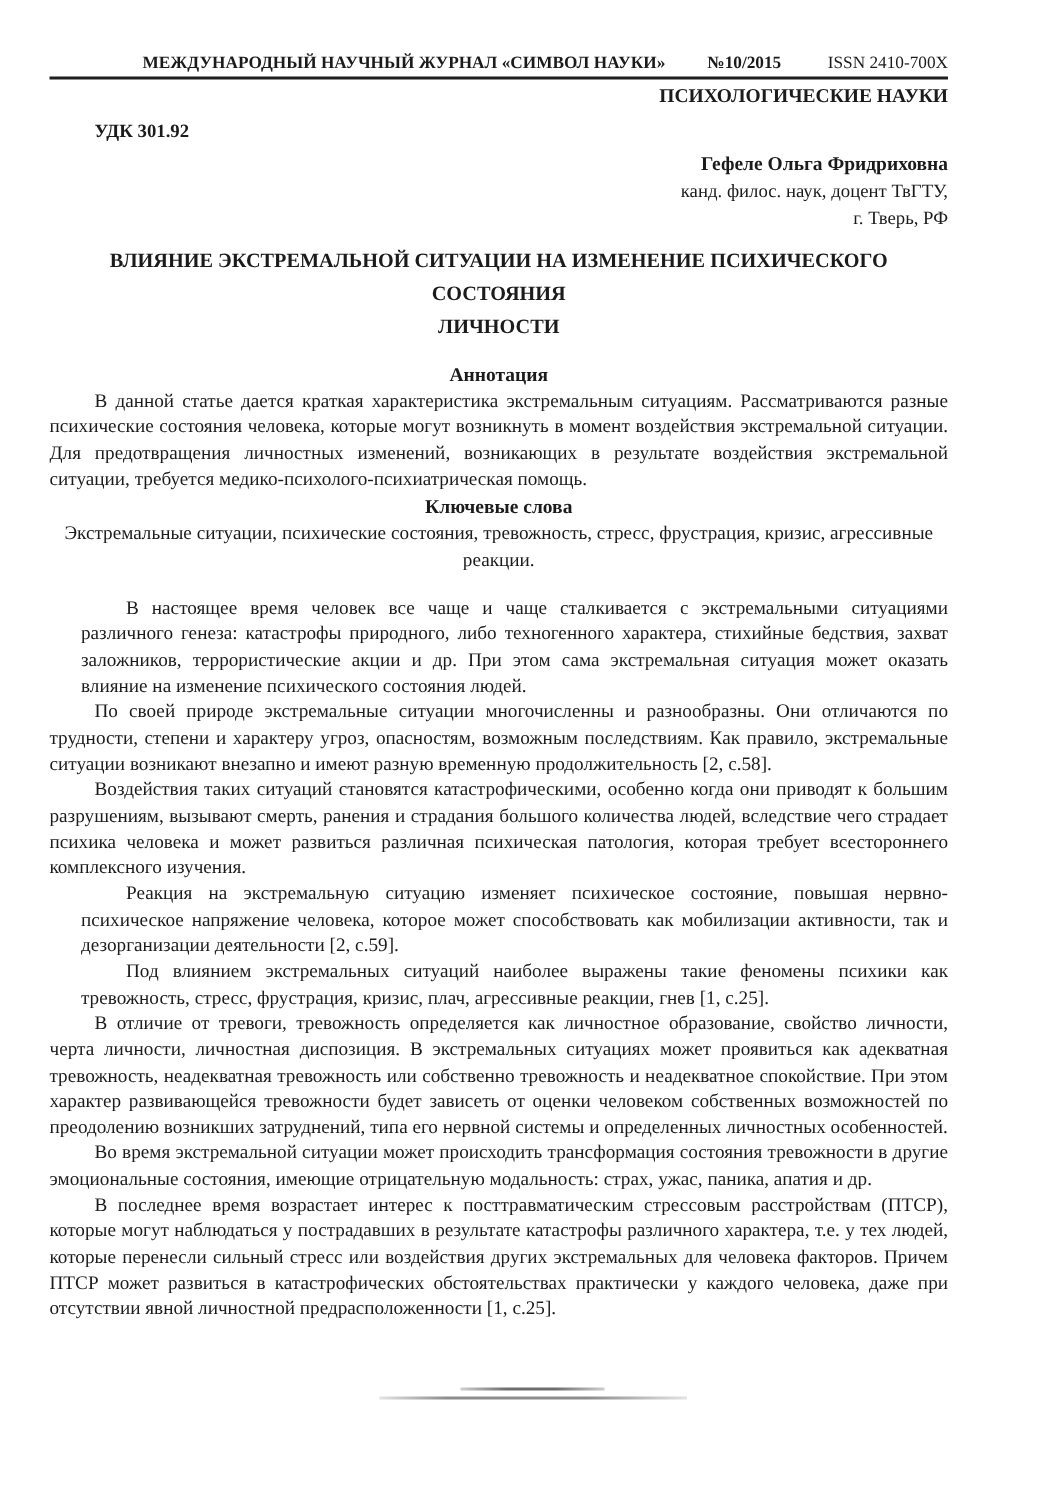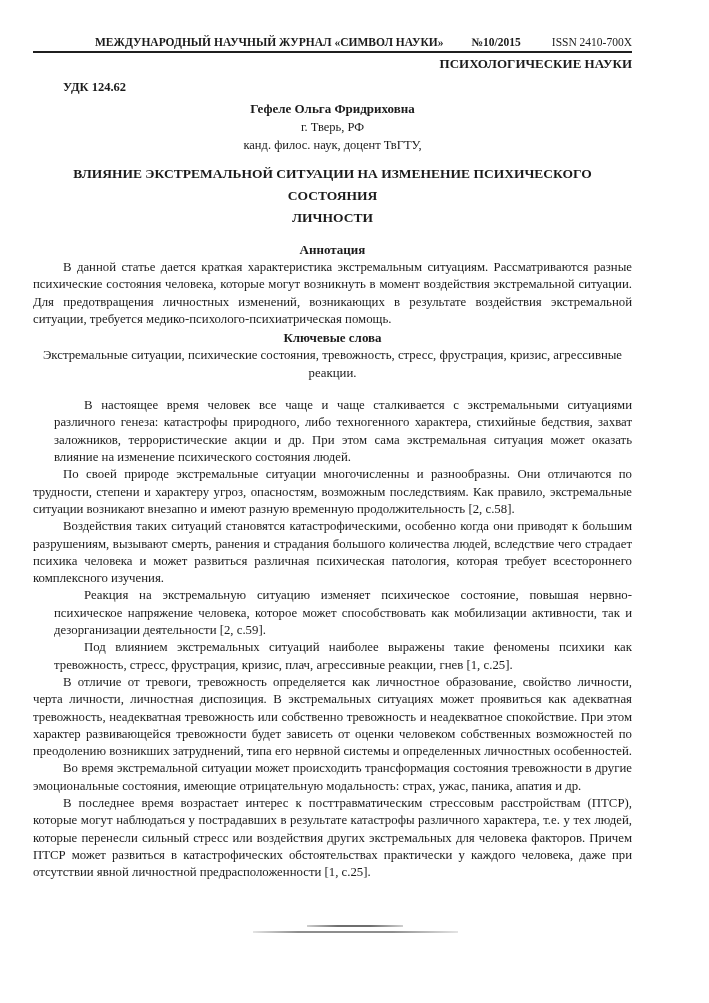--- a/index.html
+++ b/index.html
@@ -25,21 +25,21 @@
   .header-issue   { margin-left: 28px; }
   .header-issn    { margin-left: auto; font-weight: normal; }
   .header-rule    { border-bottom: 2px solid #1f1f1f; margin-top: 3px; }
 
   .section-heading {
     text-align: right; font-weight: bold;
     font-size: 13px; margin-top: 3px;
   }
   .udc { font-weight: bold; font-size: 12.5px; margin-top: 8px; margin-left: 30px; }
 
-  .author-block { text-align: center; font-size: 12.5px; line-height: 18px; margin-top: 5px; }
+  .author-block { text-align: right; font-size: 12.5px; line-height: 18px; margin-top: 5px; }
   .author-name  { font-weight: bold; font-size: 13px; }
 
   .article-title {
     text-align: center; font-weight: bold;
     font-size: 13.5px; line-height: 22px; margin-top: 9px;
   }
 
   .center-heading { text-align: center; font-weight: bold; font-size: 13px; }
   .abstract-heading { margin-top: 13px; }
   .keywords-heading { margin-top: 2px; }
@@ -79,26 +79,26 @@
 
     <div class="header-row">
       <span class="header-journal">МЕЖДУНАРОДНЫЙ НАУЧНЫЙ ЖУРНАЛ «СИМВОЛ НАУКИ»</span>
       <span class="header-issue">№10/2015</span>
       <span class="header-issn">ISSN 2410-700X</span>
     </div>
     <div class="header-rule"></div>
 
     <div class="section-heading">ПСИХОЛОГИЧЕСКИЕ НАУКИ</div>
 
-    <div class="udc">УДК 124.62</div>
+    <div class="udc">УДК 301.92</div>
 
     <div class="author-block">
       <div class="author-name">Гефеле Ольга Фридриховна</div>
+      <div>канд. филос. наук, доцент ТвГТУ,</div>
       <div>г. Тверь, РФ</div>
-      <div>канд. филос. наук, доцент ТвГТУ,</div>
     </div>
 
     <div class="article-title">
       <div>ВЛИЯНИЕ ЭКСТРЕМАЛЬНОЙ СИТУАЦИИ НА ИЗМЕНЕНИЕ ПСИХИЧЕСКОГО СОСТОЯНИЯ</div>
       <div>ЛИЧНОСТИ</div>
     </div>
 
     <div class="center-heading abstract-heading">Аннотация</div>
     <p class="para abstract-text">В данной статье дается краткая характеристика экстремальным ситуациям. Рассматриваются разные психические состояния человека, которые могут возникнуть в момент воздействия экстремальной ситуации. Для предотвращения личностных изменений, возникающих в результате воздействия экстремальной ситуации, требуется медико-психолого-психиатрическая помощь.</p>
 

